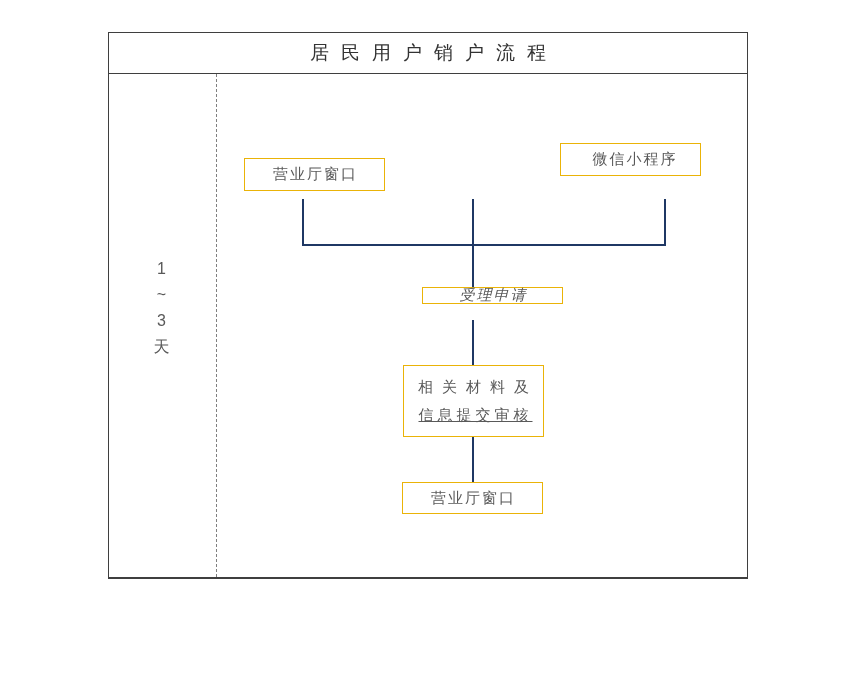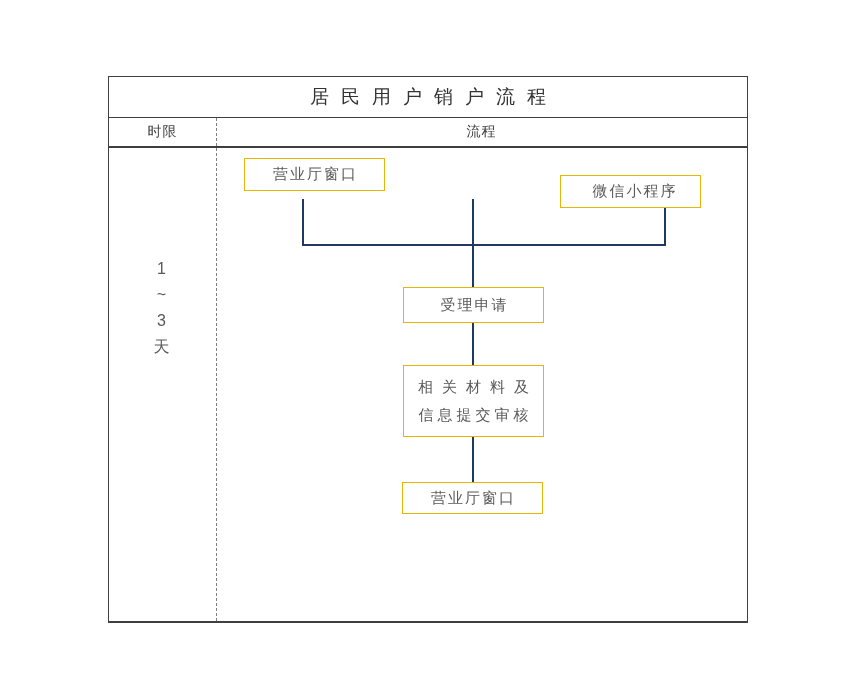--- a/index.html
+++ b/index.html
@@ -15,21 +15,20 @@
   }
 
   
   .process-table {
     position: absolute;
     left: 108px; top: 32px;
     width: 640px; height: 547px;
     border: 1px solid #3f3f3f;
     border-bottom-width: 2px;
     background: #ffffff;
-    margin-top: 44px;
   }
   .title-row {
     height: 41px;
     border-bottom: 1px solid #3f3f3f;
     display: flex; align-items: center; justify-content: center;
   }
   .table-title {
     font-size: 19px;
     color: #333333;
     letter-spacing: 12px;
@@ -77,27 +76,27 @@
     color: #595959;
     font-size: 15px;
     display: flex; align-items: center; justify-content: center;
     white-space: nowrap;
     z-index: 2;
   }
   .flow-box .lbl { letter-spacing: 2px; margin-right: -2px; }
 
   .box-hall   { left: 244px; top: 158px; width: 141px; height: 33px; }
   .box-app    { left: 403px; top: 158px; width: 141px; height: 33px; }
-  .box-wechat { left: 560px; top: 175px; width: 141px; height: 33px; padding-left: 7px; }
-  .box-accept { left: 403px; top: 287px; width: 141px; height: 36px; }
+  .box-wechat { left: 560px; top: 143px; width: 141px; height: 33px; padding-left: 7px; }
+  .box-accept { left: 422px; top: 287px; width: 141px; height: 17px; font-style: italic; }
   .box-review { left: 403px; top: 365px; width: 141px; height: 72px;
                 flex-direction: column; justify-content: center; }
   .box-review .rline { display: block; line-height: 28px; text-align: left; }
   .box-review .rline1 { letter-spacing: 9px; margin-right: -9px; }
-  .box-review .rline2 { letter-spacing: 4px; margin-right: -4px; }
+  .box-review .rline2 { letter-spacing: 4px; margin-right: -4px; text-decoration: underline; }
   .box-process { left: 402px; top: 482px; width: 141px; height: 32px; }
 
   
   .connector {
     position: absolute;
     background: #1f3864;
     z-index: 1;
   }
   .conn-v-hall    { left: 302px; top: 199px; width: 2px; height: 46px; }
   .conn-v-app     { left: 472px; top: 199px; width: 2px; height: 88px; }
@@ -107,24 +106,20 @@
   .conn-review-process { left: 472px; top: 437px; width: 2px; height: 45px; }
 </style>
 </head>
 <body>
 
 <div class="canvas">
 
   <div class="process-table">
     <div class="title-row">
       <div class="table-title">居民用户销户流程</div>
-    </div>
-    <div class="header-row">
-      <div class="header-cell cell-time">时限</div>
-      <div class="header-cell cell-process">流程</div>
     </div>
     <div class="column-divider"></div>
   </div>
 
   <div class="time-limit-label">
     <div>1</div>
     <div>~</div>
     <div>3</div>
     <div>天</div>
   </div>

